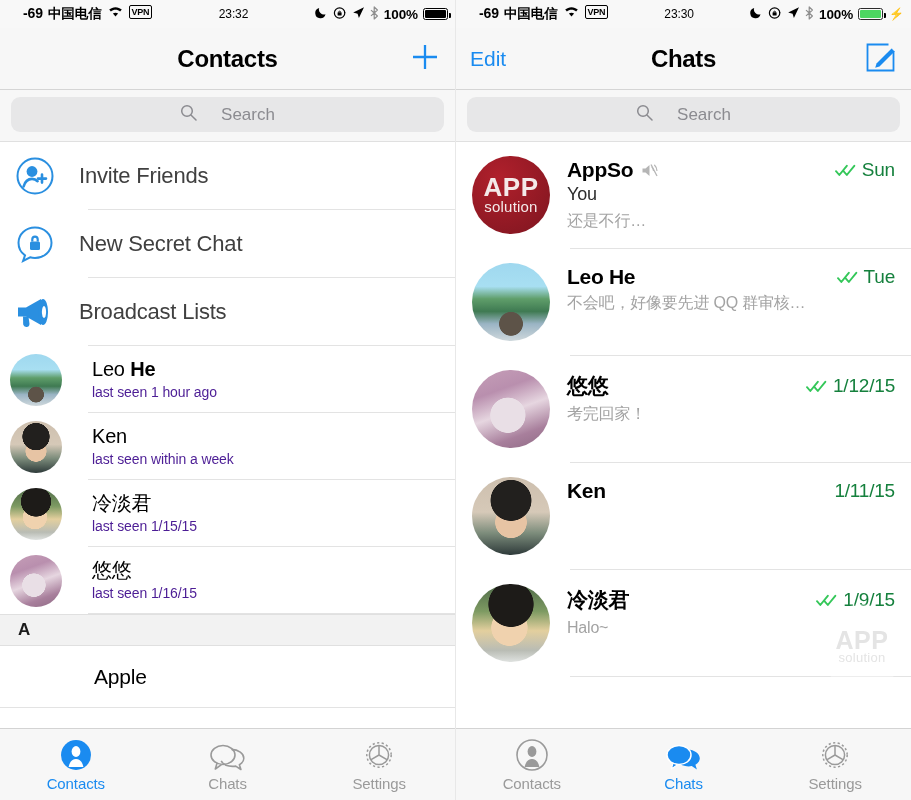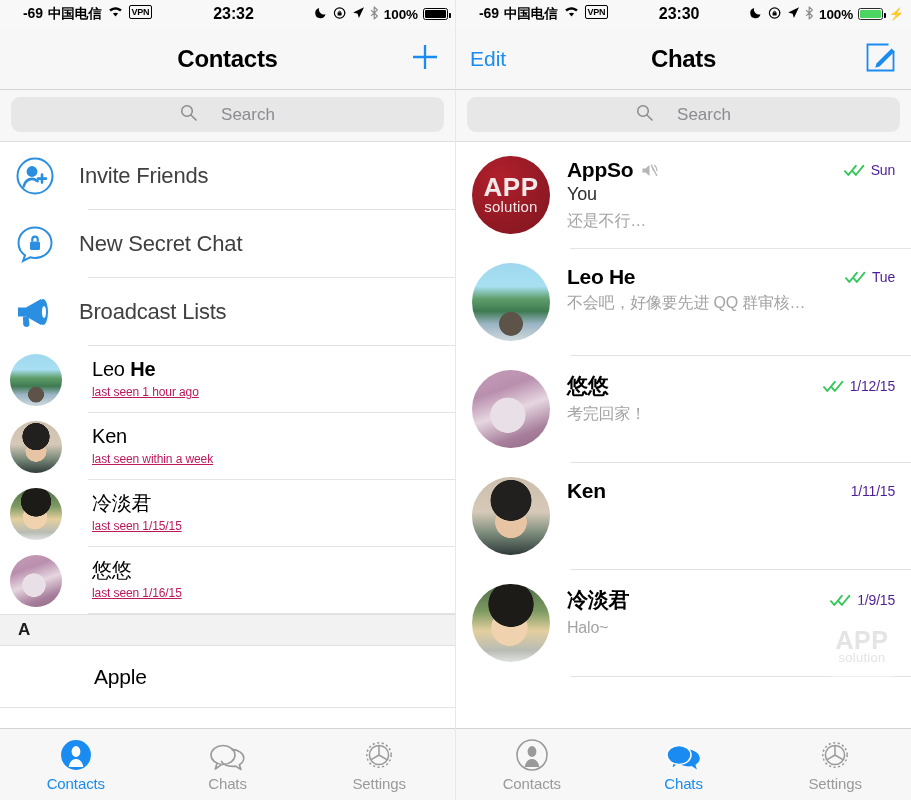--- a/index.html
+++ b/index.html
@@ -20,21 +20,21 @@
     height:28px; flex:0 0 28px; background:#f8f8f8;
     display:flex; align-items:center; padding:0 7px;
     font-size:14px; font-weight:bold; color:#000; letter-spacing:-0.1px;
   }
   .sb-left { display:flex; align-items:flex-start; gap:5px;margin-left:16px; }
   .sb-center { flex:1; display:flex; justify-content:center; }
   .sb-right { display:flex; align-items:center; gap:5px; }
   .sb-carrier { font-size:13.5px; font-weight:bold; }
   .vpn-box { border:1.6px solid #000; border-radius:2px; font-size:9px;
              font-weight:bold; padding:0px 2px; line-height:12px; letter-spacing:-0.3px; }
-  .sb-time { font-size:16px; font-weight:bold;text-align:center; }
+  .sb-time { font-size:12px; font-weight:normal;text-align:center; }
   .sb-pct { font-size:13.5px; font-weight:bold; }
   .battery { position:relative; width:25px; height:12px; border:1.3px solid #000;
              border-radius:2.5px; }
   .battery:after { content:""; position:absolute; right:-4px; top:3.5px;
              width:2.3px; height:5px; background:#000; border-radius:0 1px 1px 0; }
   .battery .fill { position:absolute; left:1px; top:1px; bottom:1px; right:1px;
              background:#000; border-radius:1px; }
   .battery.green { border-color:#2b2b2b; }
   .battery.green .fill { background:#4cd661; }
   .bolt { font-size:12px; font-weight:bold; margin-left:1px; }
@@ -68,21 +68,21 @@
   .action-label { margin-left:23px; font-size:22px; color:#404040; letter-spacing:-0.2px; }
 
   
   .contact-row { display:flex; align-items:center; height:67px; padding-left:10px; position:relative; }
   .contact-row .sep { position:absolute; left:88px; right:0; bottom:0; height:1px; background:#e3e3e3; }
   .avatar { width:52px; height:52px; flex:0 0 52px; border-radius:50%;
             overflow:hidden; position:relative; background:#cfd4d8; }
   .c-text { margin-left:30px; display:flex; flex-direction:column; justify-content:center; gap:1px; }
   .c-name { font-size:20px; color:#000; letter-spacing:-0.2px; line-height:24px; }
   .c-name b { font-weight:bold; }
-  .c-status { font-size:12px; color:#be185d; line-height:20px; letter-spacing:-0.1px;text-decoration:underline; }
+  .c-status { font-size:14px; color:#4c1d95; line-height:20px; letter-spacing:-0.1px; }
 
   
   .section-header { height:32px; background:#f2f2f2; border-top:1px solid #e0e0e0;
     border-bottom:1px solid #e0e0e0; display:flex; align-items:center;
     padding-left:18px; font-size:17px; font-weight:bold; color:#1b1b1b; }
   .plain-row { height:62px; display:flex; align-items:center; padding-left:94px;
     font-size:21px; color:#000; letter-spacing:-0.2px; position:relative; }
   .plain-row .sep { position:absolute; left:0; right:0; bottom:0; height:1px; background:#e3e3e3; }
 
   
@@ -90,21 +90,21 @@
   .chat-row .sep { position:absolute; left:114px; right:0; bottom:0; height:1px; background:#e3e3e3; }
   .chat-avatar { width:78px; height:78px; flex:0 0 78px; border-radius:50%;
                  overflow:hidden; position:relative; background:#cfd4d8; }
   .chat-main { flex:1; margin-left:17px; min-width:0; padding-top:2px; }
   .chat-top { display:flex; }
   .chat-name { font-size:21px; font-weight:bold; color:#000; letter-spacing:-0.3px;
                white-space:nowrap; }
   .mute-icon { margin-left:8px; display:flex; align-items:center; color:#b5b5b5; }
   .chat-meta { margin-left:auto; display:flex; align-items:center; gap:5px; padding-left:8px; }
   .ticks { color:#34c759; display:flex; align-items:center; }
-  .chat-date { font-size:14px; color:#4c1d95; letter-spacing:-0.2px; white-space:nowrap; }
+  .chat-date { font-size:19px; color:#15803d; letter-spacing:-0.2px; white-space:nowrap; }
   .chat-sender { font-size:18px; color:#2c2c2c; line-height:25px; letter-spacing:-0.2px; }
   .chat-preview { font-size:16px; color:#a3a3a3; line-height:27px; letter-spacing:-0.2px;
     white-space:nowrap; overflow:hidden; }
 
   
   .watermark { position:absolute; right:6px; bottom:38px; width:86px; height:86px;
     border-radius:50%; background:rgba(255,255,255,0.35);
     display:flex; flex-direction:column; align-items:center; justify-content:center;
     color:#e4e4e4; pointer-events:none; z-index:5; }
   .watermark .w1 { font-size:25px; font-weight:bold; line-height:22px; letter-spacing:0.5px; }

